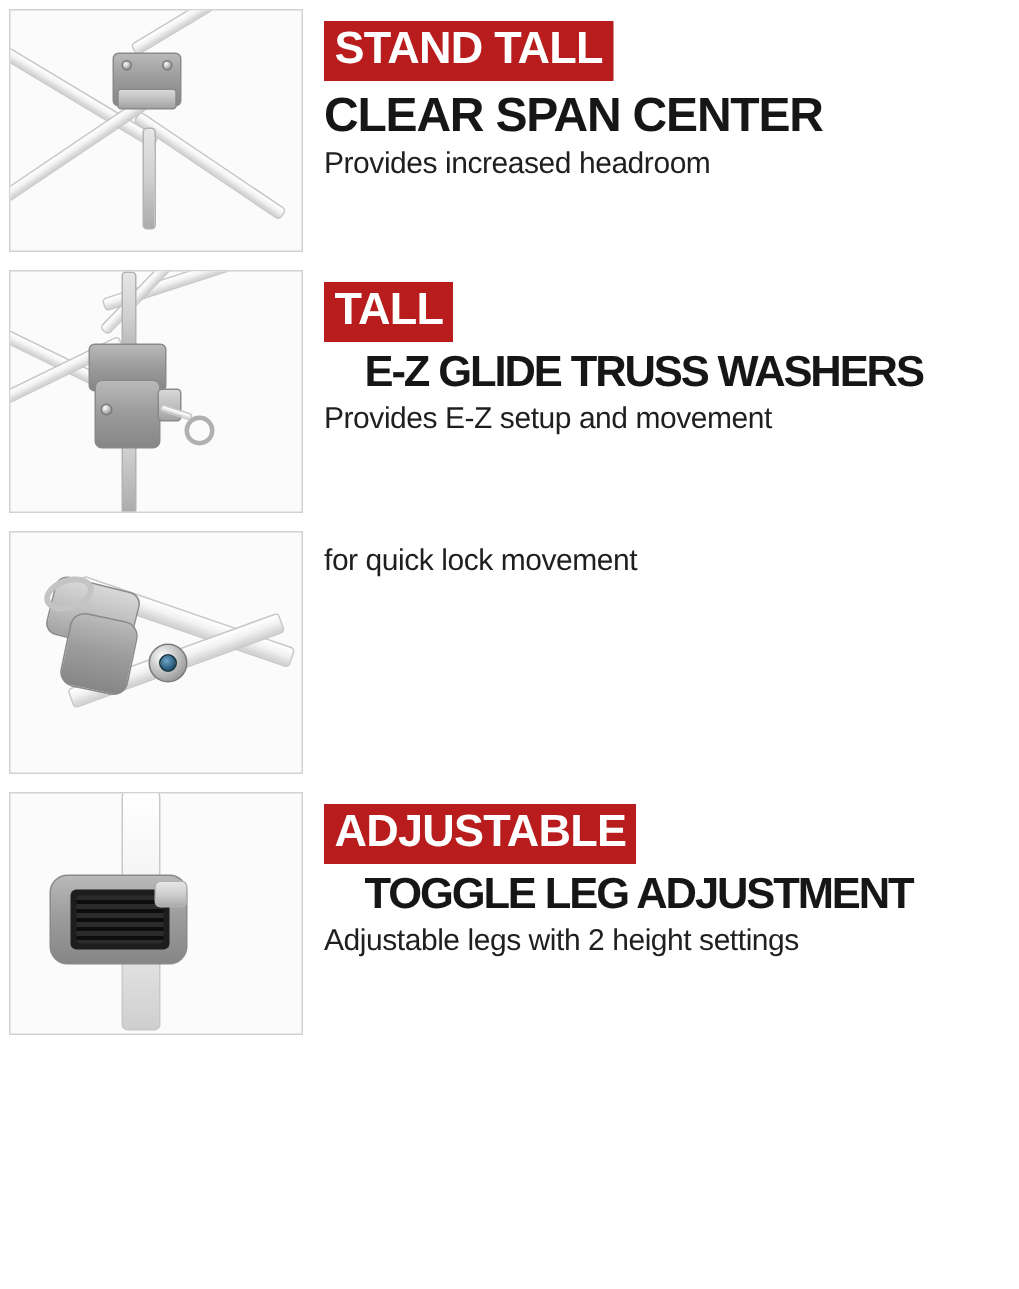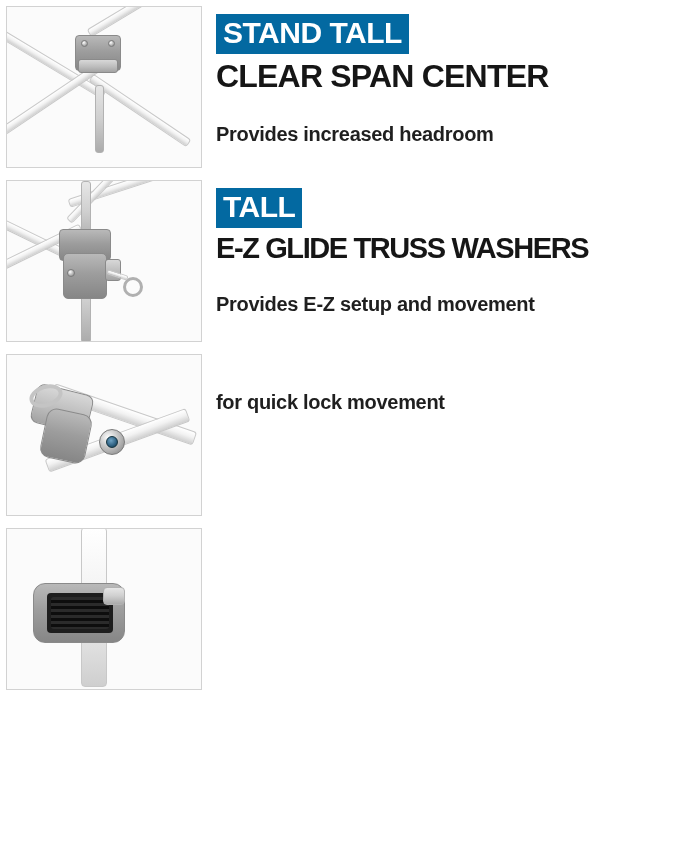--- a/index.html
+++ b/index.html
@@ -39,21 +39,21 @@
     position: relative;
     overflow: hidden;
   }
   .text-col {
     flex: 1 1 auto;
     padding-top: 14px;
     padding-right: 10px;
   }
   .eyebrow {
     display: inline-block;
-    background: #0369a1;
+    background: #b91c1c;
     color: #ffffff;
     font-weight: bold;
     font-size: 30px;
     line-height: 1.0;
     letter-spacing: -0.5px;
     padding: 4px 7px 6px 7px;
     margin: 0 0 3px 0;
     font-family: "Liberation Sans", sans-serif;
   }
   .headline {
@@ -61,28 +61,28 @@
     font-size: 32px;
     line-height: 1.08;
     letter-spacing: -0.8px;
     color: #161616;
     margin: 2px 0 3px 0;
     white-space: nowrap;
   }
   .headline.tight {
     letter-spacing: -1.4px;
     font-size: 29px;
+    margin-left: 27px;
   }
   .subline {
     font-size: 20px;
     line-height: 1.2;
     color: #1f1f1f;
     letter-spacing: -0.3px;
-    font-weight: 700;
-    margin-top: 28px;
+    font-weight: 400;
   }
   .subline .l2 { display: block; }
 
   
   .bar {
     position: absolute;
     background: linear-gradient(180deg, #ffffff 0%, #f2f2f2 45%, #cfcfcf 100%);
     border: 1px solid #c8c8c8;
     border-radius: 3px;
   }
@@ -203,15 +203,22 @@
   <div class="feature-row">
     <div class="thumb-wrap">
       <div class="thumb">
         <div class="bar" style="width:26px;height:160px;left:74px;top:-2px;border-radius:4px;"></div>
         <div class="hub" style="width:92px;height:60px;left:26px;top:54px;border-radius:12px;"></div>
         <div class="pad" style="width:66px;height:40px;left:40px;top:64px;"></div>
         <div class="pad-stripes" style="width:58px;height:32px;left:44px;top:68px;"></div>
         <div class="bar dark" style="width:22px;height:18px;left:96px;top:58px;border-radius:4px;"></div>
       </div>
     </div>
+    <div class="text-col">
+      <div class="eyebrow">ADJUSTABLE</div>
+      <div class="headline tight">TOGGLE LEG ADJUSTMENT</div>
+      <div class="subline">
+        <span>Adjustable legs with 2 height settings</span>
+      </div>
+    </div>
   </div>
 
 </div>
 
 </body></html>

